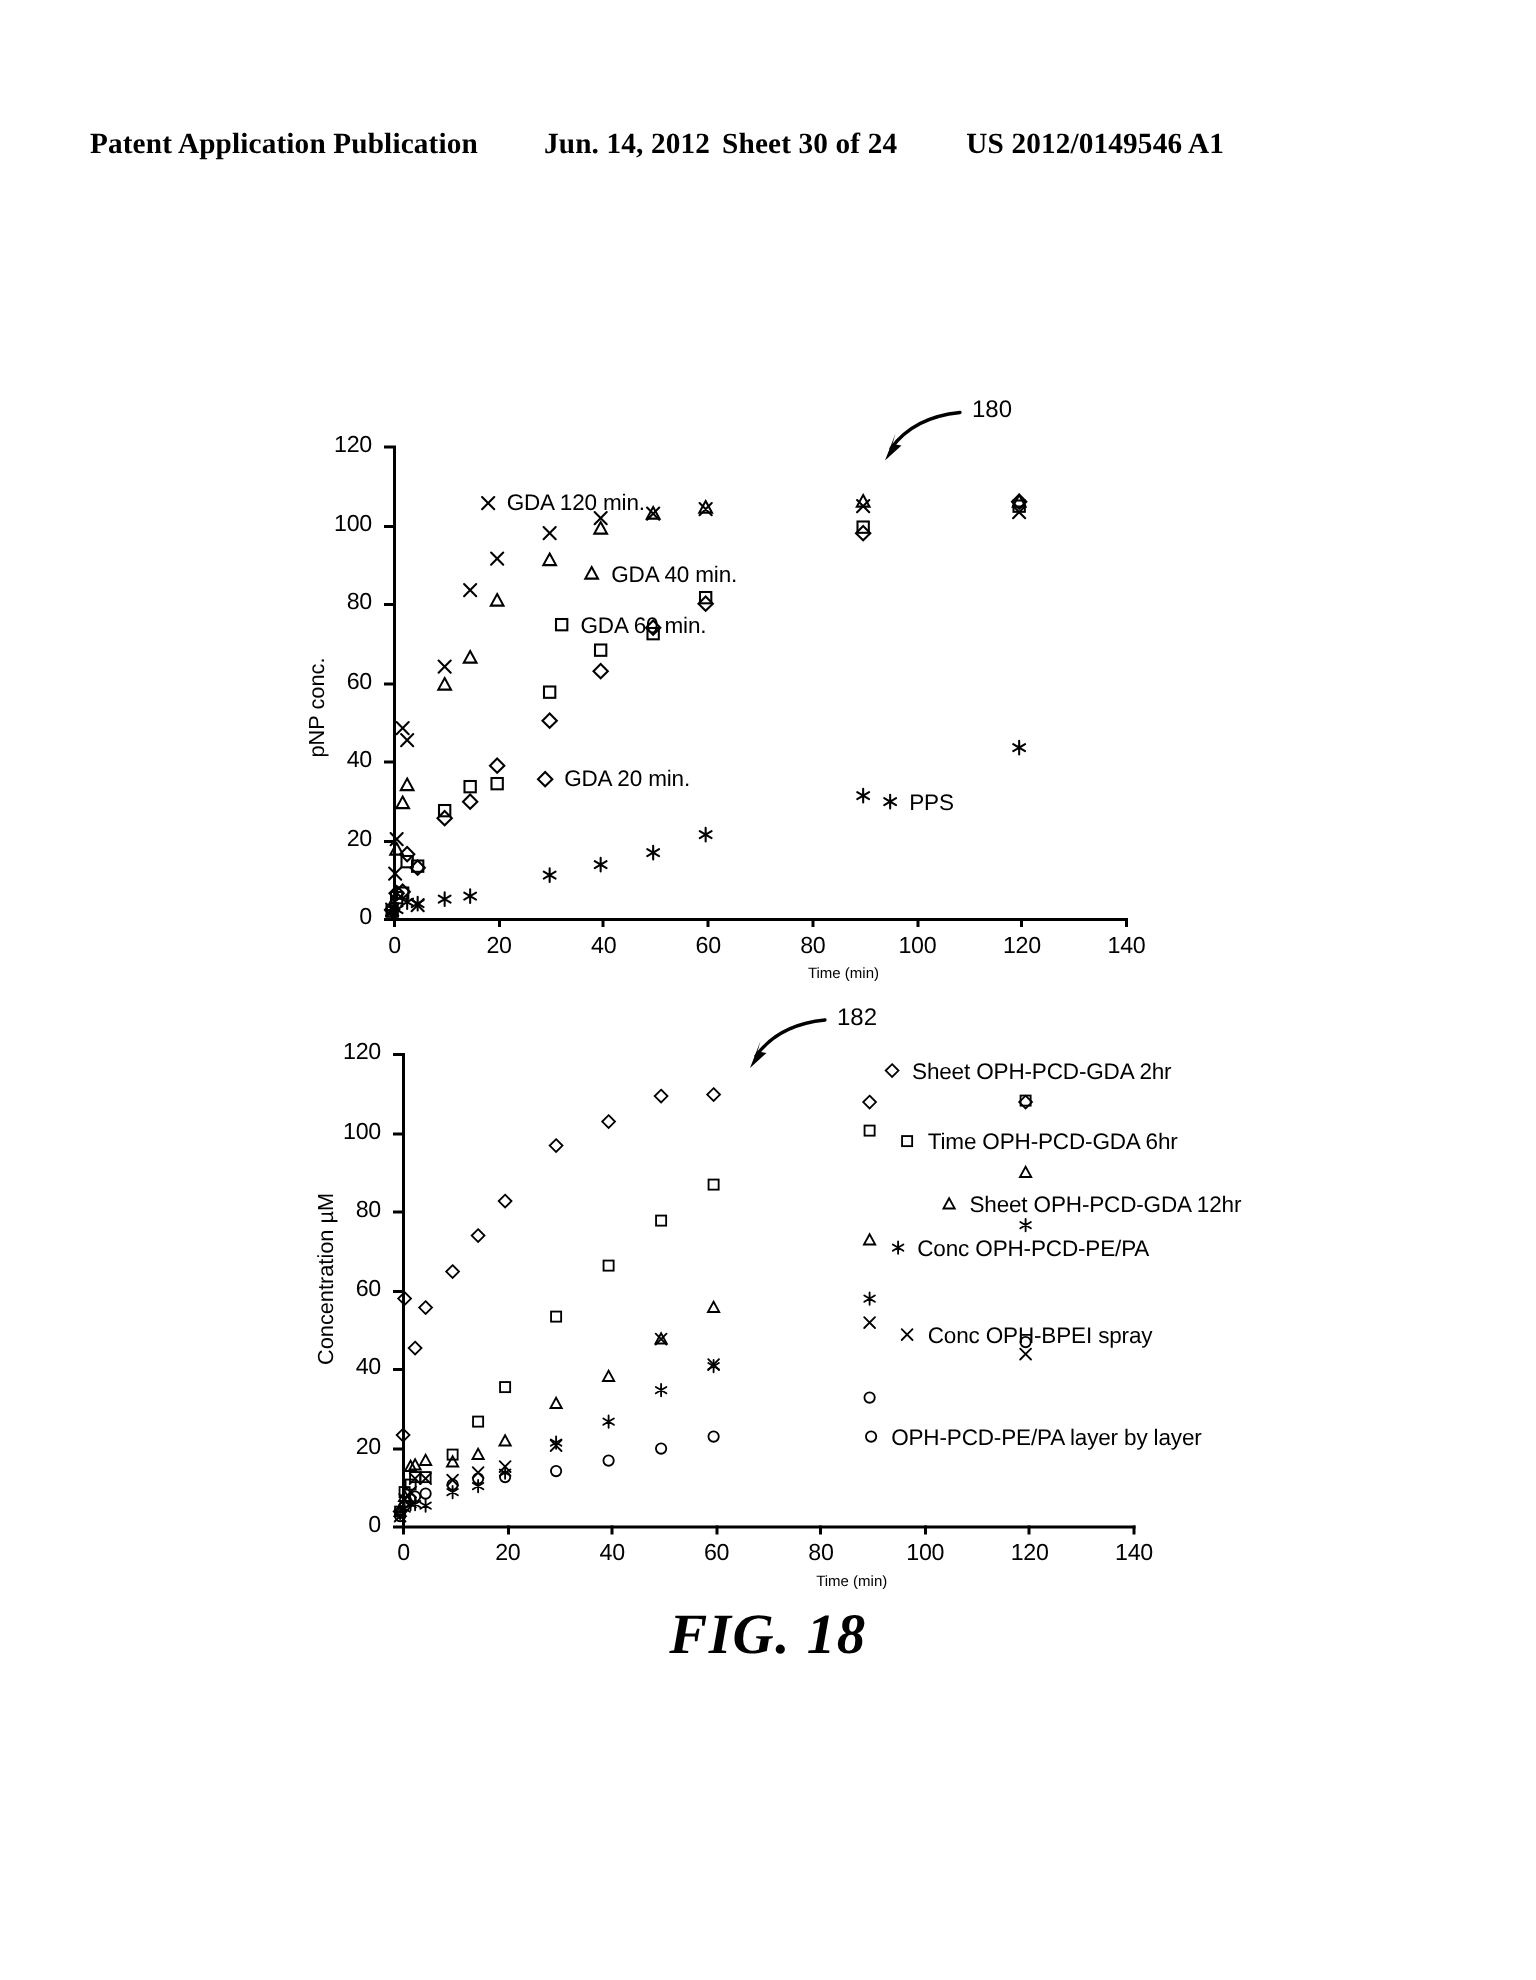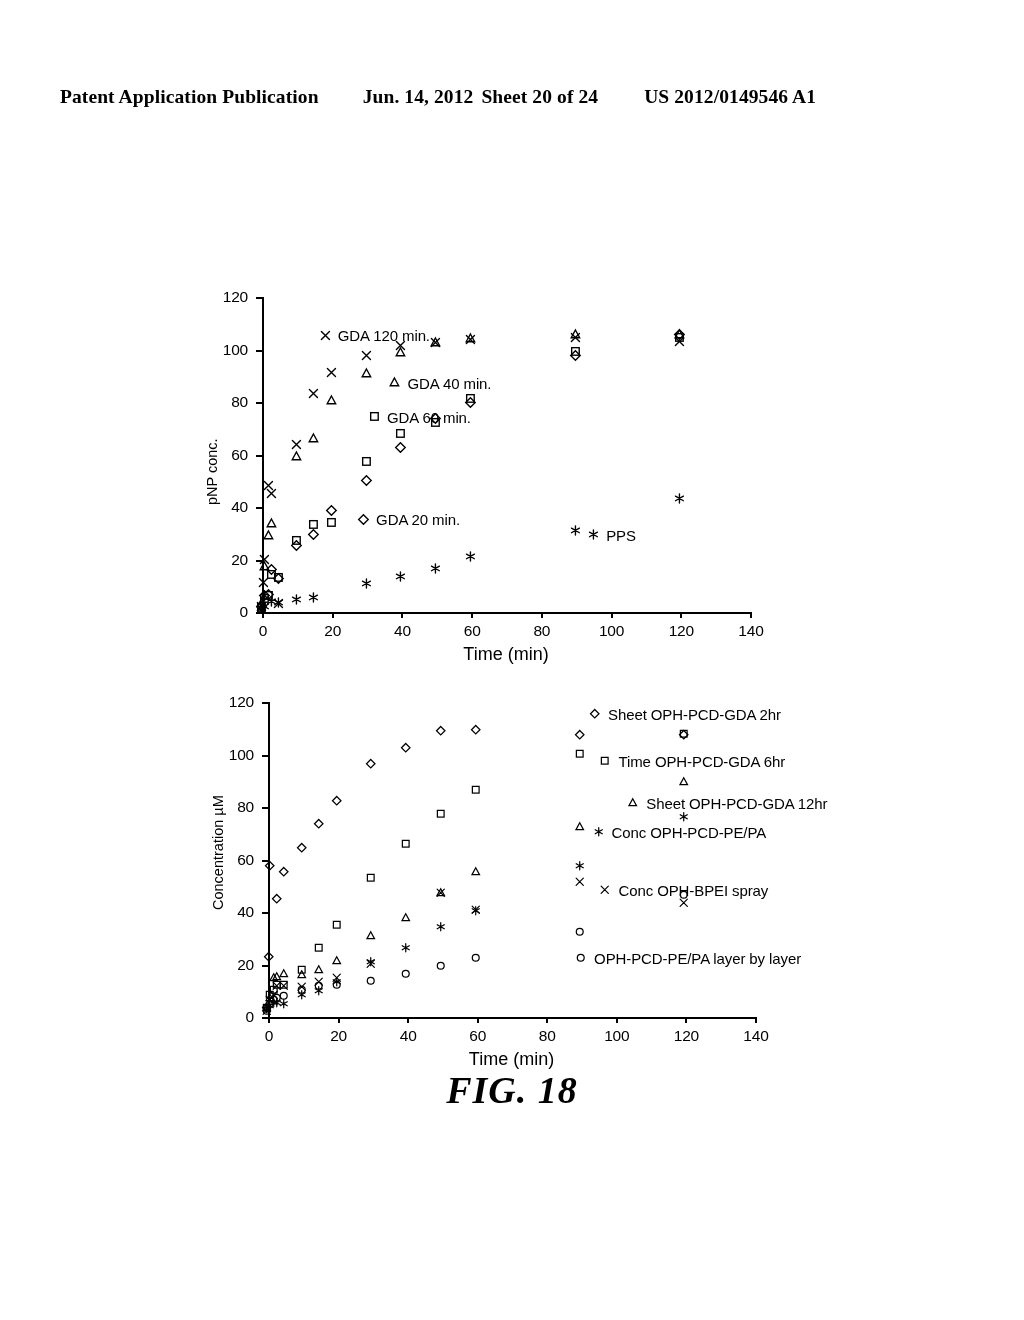--- a/index.html
+++ b/index.html
@@ -94,22 +94,22 @@
   }
   .ticklabel-x {
     position: absolute;
     font-size: 15.5px;
     text-align: center;
     width: 36px;
     letter-spacing: -0.2px;
   }
   .axis-title-x {
     position: absolute;
-    font-size: 18px;
-    text-align: center;
+    font-size: 10px;
+    text-align: right;
     width: 160px;
   }
   .axis-title-y {
     position: absolute;
     font-size: 14.5px;
     transform-origin: 0 0;
     transform: rotate(-90deg);
     white-space: nowrap;
   }
 
@@ -156,21 +156,21 @@
     font-size: 16px;
     font-family: "Liberation Sans", sans-serif;
   }
 </style>
 </head>
 <body>
 
 <div id="patent-header">
   <span class="hdr-pub">Patent Application Publication</span>
   <span class="hdr-date">Jun. 14, 2012</span>
-  <span class="hdr-sheet">Sheet 20 of 24</span>
+  <span class="hdr-sheet">Sheet 30 of 24</span>
   <span class="hdr-num">US 2012/0149546 A1</span>
 </div>
 
 <div class="chart" id="chart-1">
   <div class="plot-area">
       <div class="axis-y" style="left:262px; top:42px; height:317px;"></div>
       <div class="axis-x" style="left:262px; top:357px; width:490px;"></div>
       <div class="tick-y" style="left:256px; top:357px;"></div>
       <div class="ticklabel-y" style="left:214px; top:348px;">0</div>
       <div class="tick-y" style="left:256px; top:304.5px;"></div>
@@ -602,20 +602,25 @@
       <div class="legend-entry" style="left:586.1714285714286px; top:271.875px;">
                <span class="legend-mark">
           <svg width="12.88" height="12.88" viewBox="0 0 14 14">
             <path d="M 7 2 L 7 12
                         M 2.7 4.5 L 11.3 9.5
                         M 11.3 4.5 L 2.7 9.5" stroke="#000" stroke-width="1.5" fill="none" stroke-linecap="round"></path>
           </svg>
         </span>
                <span>PPS</span>
              </div>
+      <div class="callout" style="left: 568px; top: 8px;"><svg width="120" height="60" viewBox="0 0 120 60">
+       <path d="M 72 12 C 52 14, 36 22, 26 36" stroke="#000" stroke-width="2.2" fill="none" stroke-linecap="round"></path>
+       <path d="M 22 44 L 33 34 L 27 33 L 29 26 Z" fill="#000"></path>
+     </svg>
+     <span class="callout-num" style="left:80px; top:2px;">180</span></div>
     </div>
 </div>
 
 <div class="chart" id="chart-2">
   <div class="plot-area">
       <div class="axis-y" style="left:268px; top:42px; height:317px;"></div>
       <div class="axis-x" style="left:268px; top:357px; width:489px;"></div>
       <div class="tick-y" style="left:262px; top:357px;"></div>
       <div class="ticklabel-y" style="left:220px; top:348px;">0</div>
       <div class="tick-y" style="left:262px; top:304.5px;"></div>
@@ -1134,16 +1139,21 @@
                <span>Conc OPH-BPEI spray</span>
              </div>
       <div class="legend-entry" style="left:574.1142857142856px; top:290.25px;">
                <span class="legend-mark">
           <svg width="11.479999999999999" height="11.479999999999999" viewBox="0 0 14 14">
             <circle cx="7" cy="7" r="4.2" stroke="#000" stroke-width="1.5" fill="none"></circle>
           </svg>
         </span>
                <span>OPH-PCD-PE/PA layer by layer</span>
              </div>
+      <div class="callout" style="left: 478px; top: 8px;"><svg width="120" height="60" viewBox="0 0 120 60">
+       <path d="M 72 12 C 52 14, 36 22, 26 36" stroke="#000" stroke-width="2.2" fill="none" stroke-linecap="round"></path>
+       <path d="M 22 44 L 33 34 L 27 33 L 29 26 Z" fill="#000"></path>
+     </svg>
+     <span class="callout-num" style="left:80px; top:2px;">182</span></div>
     </div>
 </div>
 
 <div id="fig-caption">FIG. 18</div>
 
 </body></html>

